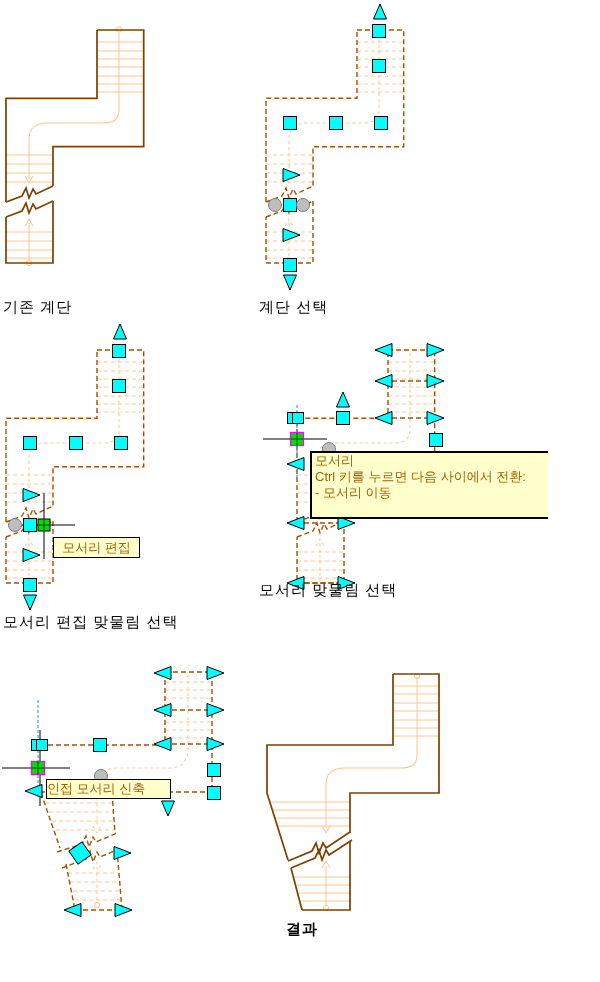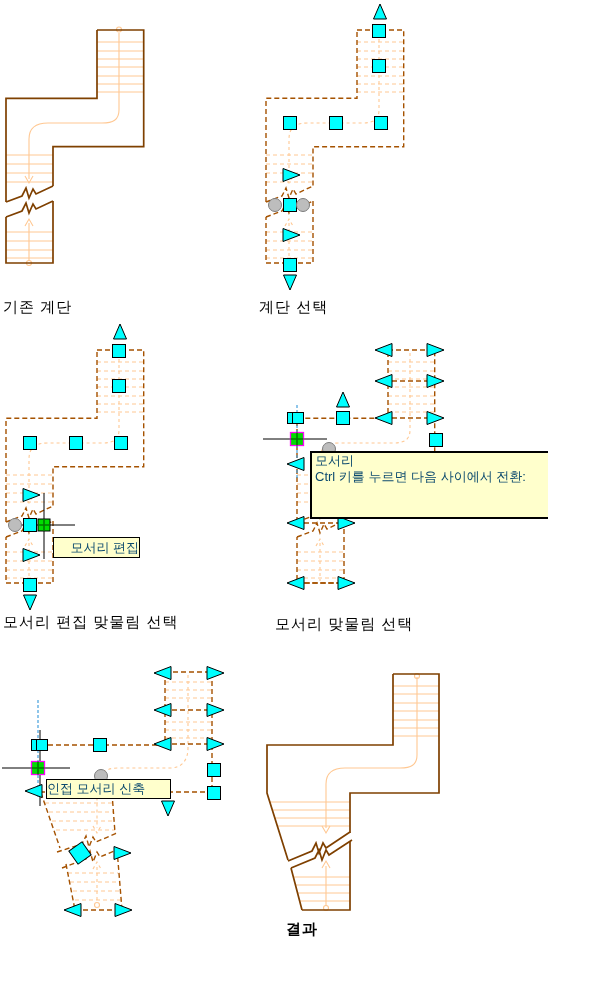--- a/index.html
+++ b/index.html
@@ -16,28 +16,28 @@
   .pad{stroke:#ffc893;stroke-width:1.1;fill:none;stroke-dasharray:3 3;}
   .bl {stroke:#44a0dd;stroke-width:1.2;fill:none;stroke-dasharray:3 2;}
   .xh {stroke:#000000;stroke-width:1;fill:none;}
   .gsq{fill:#00ffff;stroke:#000000;stroke-width:1;}
   .ggr{fill:#bdbdbd;stroke:#7d7d7d;stroke-width:1;}
 
   .cap{position:absolute;color:#000;font-size:15px;letter-spacing:1px;white-space:nowrap;}
   .cap1{left:3px;top:298px;}
   .cap2{left:259px;top:298px;}
   .cap3{left:3px;top:613px;text-align:center;}
-  .cap4{left:259px;top:615px;margin-left:16px;}
+  .cap4{left:259px;top:581px;}
   .cap5{left:3px;top:920px;}
   .cap6{left:286px;top:920px;font-weight:bold;}
 
-  .tip{position:absolute;background:#ffffcc;color:#0c4a6e;font-size:13px;overflow:hidden;
+  .tip{position:absolute;background:#ffffcc;color:#a16207;font-size:13px;overflow:hidden;
        box-sizing:border-box;z-index:10;white-space:nowrap;}
   .tip1{left:53px;top:537px;width:87px;height:21px;border:1px solid #000;
-        line-height:19px;text-align:right;}
+        line-height:19px;text-align:center;}
   .tip2{left:310px;top:451px;width:247px;height:68px;border:2px solid #000;
         line-height:16px;padding:0 3px;text-align:left;}
   .tip3{left:46px;top:779px;width:125px;height:20px;border:1px solid #000;
         line-height:18px;}
 </style>
 </head>
 <body>
 
 <div id="canvas">
 
@@ -208,17 +208,18 @@
 <div class="cap cap2">계단 선택</div>
 <div class="cap cap3">모서리 편집 맞물림 선택</div>
 <div class="cap cap4">모서리 맞물림 선택</div>
 <div class="cap cap6">결과</div>
 
 <div class="tip tip1">모서리 편집</div>
 
 <div class="tip tip2">
   <div>모서리</div>
   <div>Ctrl 키를 누르면 다음 사이에서 전환:</div>
+  <div> - 모서리 이동</div>
 </div>
 
 <div class="tip tip3">인접 모서리 신축</div>
 
 </div>
 
 </body></html>

